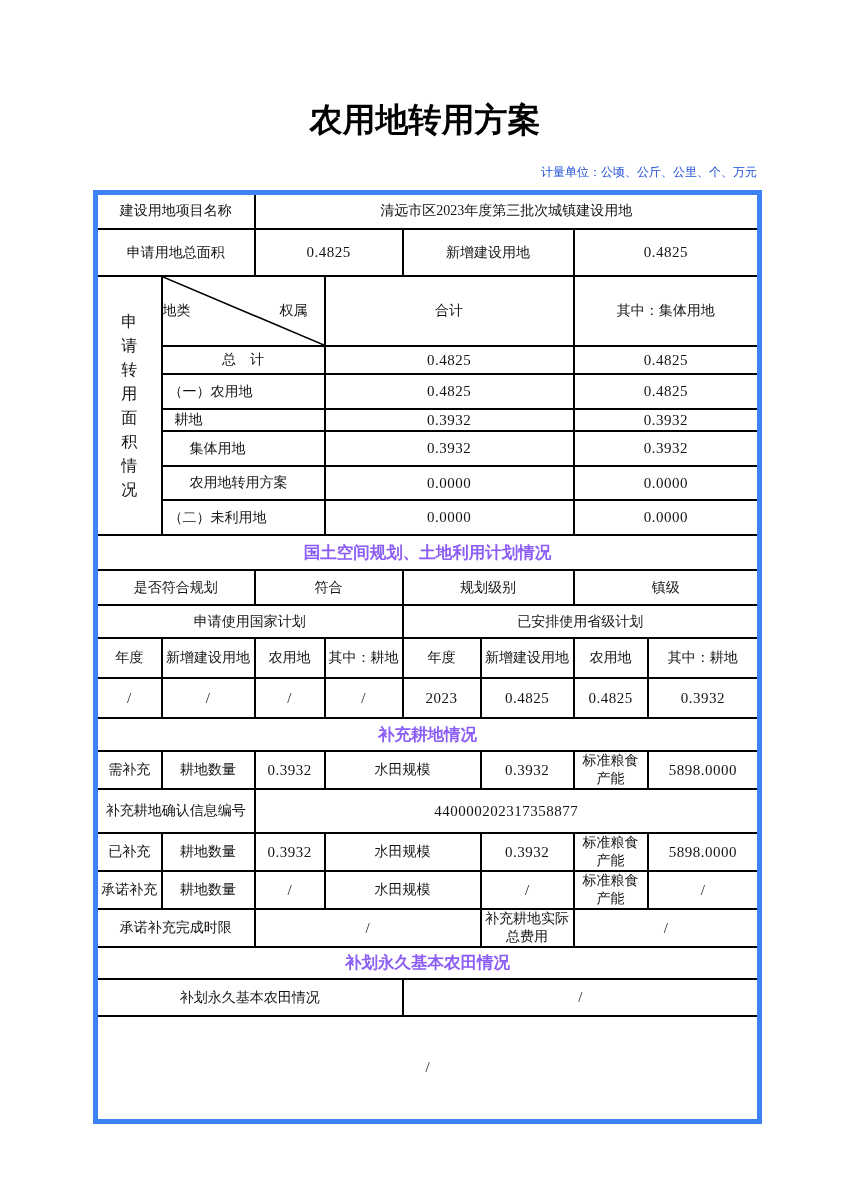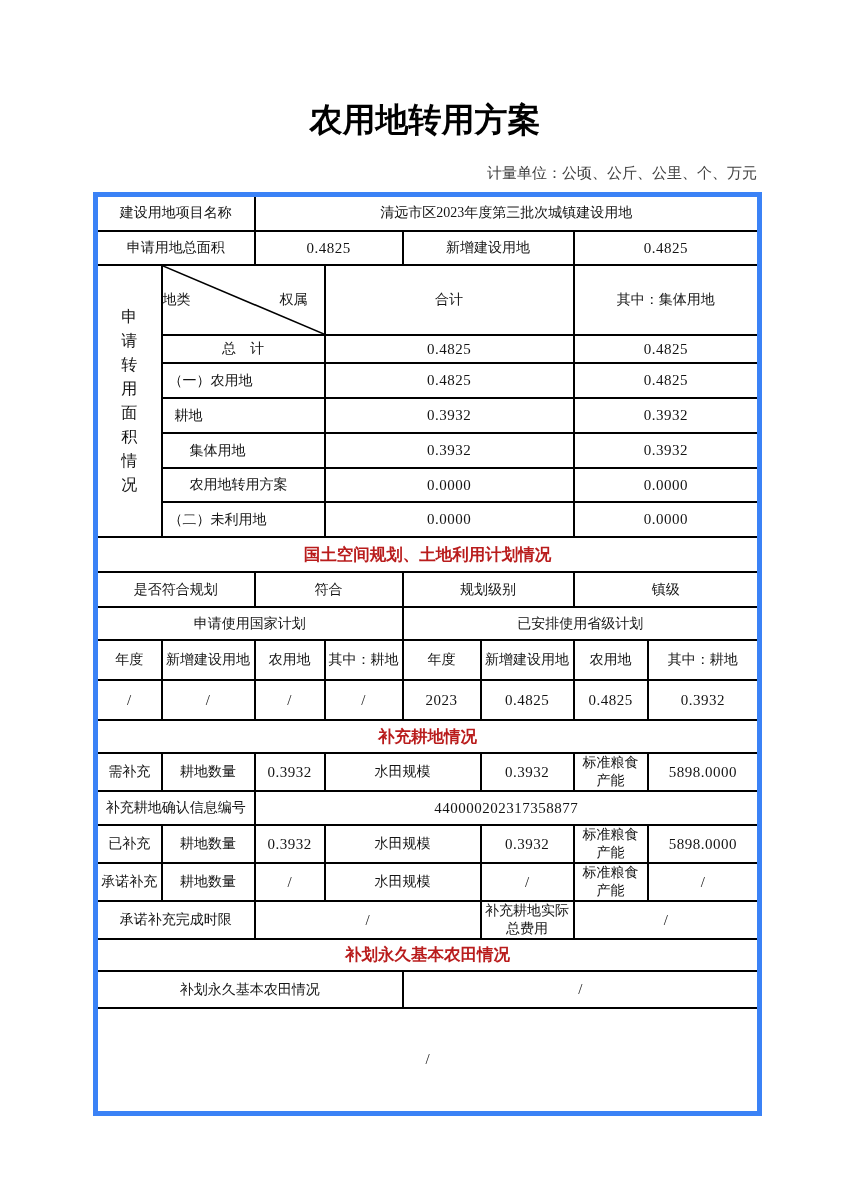--- a/index.html
+++ b/index.html
@@ -7,33 +7,33 @@
     width:850px;height:1202px;background:#ffffff;color:#141414;
     font-family:"Liberation Serif","DejaVu Serif",serif;
     box-sizing:border-box;padding-top:100px;overflow:hidden;
   }
   .content{width:664px;margin:0 auto;}
   .doc-title{
     text-align:center;font-size:33px;font-weight:bold;line-height:1.2;
     font-family:Liberation Sans, sans-serif;color:#000;
   }
   .units-note{
-    text-align:right;font-size:15px;margin-top:24px;margin-bottom:9px;color:#404040;
+    text-align:right;font-size:12px;margin-top:24px;margin-bottom:9px;color:#1d4ed8;
   }
   table.main{
     border-collapse:collapse;table-layout:fixed;width:664px;
     border:5px solid #3b82f6;
   }
   td{
     border:2px solid #000;text-align:center;vertical-align:middle;
     font-size:14px;padding:0 2px;color:#141414;word-break:break-word;
   }
   td.section-hd{
     font-weight:bold;font-size:16.5px;
-    font-family:"Liberation Sans","DejaVu Sans",sans-serif;color:#b91c1c;
+    font-family:"Liberation Sans","DejaVu Sans",sans-serif;color:#8b5cf6;
   }
   td.al{text-align:left;padding-left:6px;}
   td.ind1{text-align:left;padding-left:12px;}
   td.ind2{text-align:left;padding-left:27px;}
   .num{font-size:15px;letter-spacing:0.5px;}
   .vlabel{
     width:1em;margin:16px auto;word-break:break-all;line-height:24px;font-size:16px;
   }
   td.diag-cell{position:relative;padding:0;}
   .diag-svg{position:absolute;left:0;top:0;width:100%;height:100%;}
@@ -62,21 +62,21 @@
           <col style="width:74px">
           <col style="width:112px">
       </colgroup>
 
       <tbody>
           <tr style="height:37px">
         <td colspan="2">建设用地项目名称</td>
         <td colspan="6">清远市区2023年度第三批次城镇建设用地</td>
       </tr>
 
-      <tr style="height:34px">
+      <tr style="height:47px">
         <td colspan="2">申请用地总面积</td>
         <td colspan="2" class="num">0.4825</td>
         <td colspan="2">新增建设用地</td>
         <td colspan="2" class="num">0.4825</td>
       </tr>
 
       <tr style="height:70px">
         <td rowspan="7">
           <div class="vlabel">申请转用面积情况</div>
         </td>
@@ -94,21 +94,21 @@
       <tr style="height:28px">
         <td colspan="2">总　计</td>
         <td colspan="3" class="num">0.4825</td>
         <td colspan="2" class="num">0.4825</td>
       </tr>
       <tr style="height:35px">
         <td colspan="2" class="al">（一）农用地</td>
         <td colspan="3" class="num">0.4825</td>
         <td colspan="2" class="num">0.4825</td>
       </tr>
-      <tr style="height:35px">
+      <tr style="height:22px">
         <td colspan="2" class="ind1">耕地</td>
         <td colspan="3" class="num">0.3932</td>
         <td colspan="2" class="num">0.3932</td>
       </tr>
       <tr style="height:35px">
         <td colspan="2" class="ind2">集体用地</td>
         <td colspan="3" class="num">0.3932</td>
         <td colspan="2" class="num">0.3932</td>
       </tr>
       <tr style="height:34px">
@@ -161,21 +161,21 @@
       </tr>
       <tr style="height:33px">
         <td>需补充</td>
         <td>耕地数量</td>
         <td class="num">0.3932</td>
         <td colspan="2">水田规模</td>
         <td class="num">0.3932</td>
         <td>标准粮食产能</td>
         <td class="num">5898.0000</td>
       </tr>
-      <tr style="height:34px">
+      <tr style="height:44px">
         <td colspan="2">补充耕地确认信息编号</td>
         <td colspan="6" class="num">440000202317358877</td>
       </tr>
       <tr style="height:36px">
         <td>已补充</td>
         <td>耕地数量</td>
         <td class="num">0.3932</td>
         <td colspan="2">水田规模</td>
         <td class="num">0.3932</td>
         <td>标准粮食产能</td>

